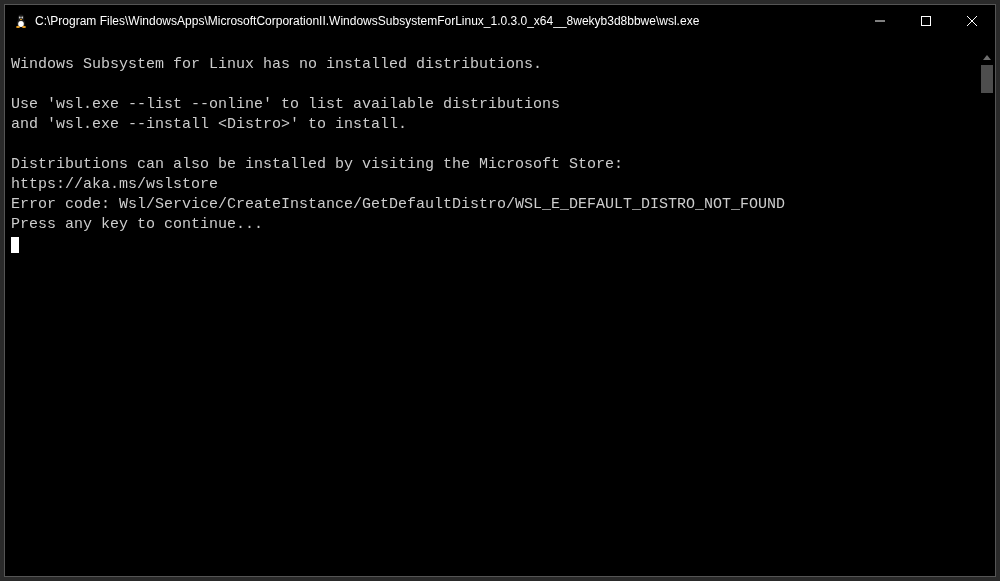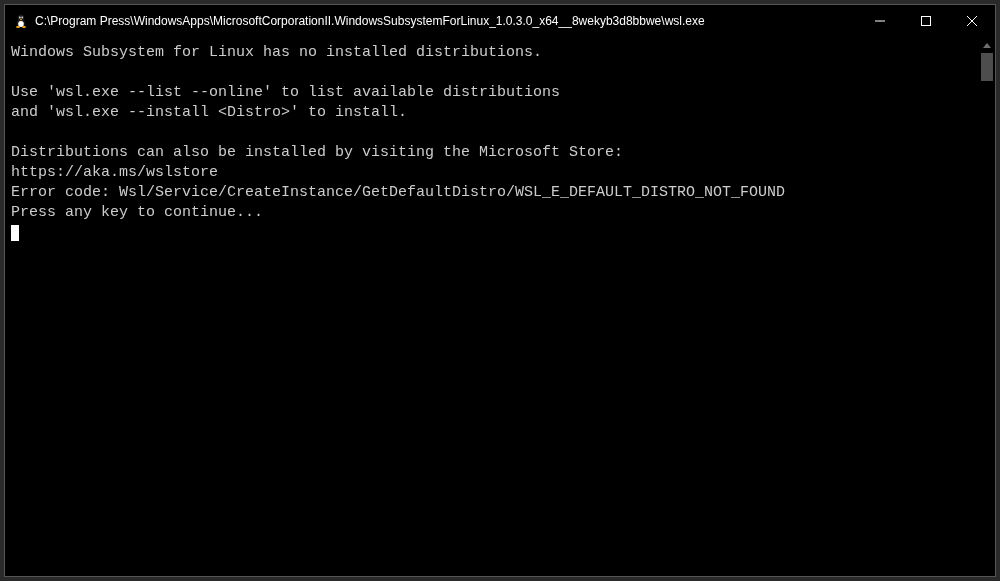--- a/index.html
+++ b/index.html
@@ -57,20 +57,21 @@
       display: flex;
       align-items: center;
       justify-content: center;
       color: #ffffff;
       cursor: pointer;
     }
     .terminal-body {
       flex: 1;
       position: relative;
       display: flex;
+      margin-top: 12px;
     }
     .terminal-content {
       flex: 1;
       padding: 6px 6px;
       font-family: Consolas, 'Courier New', monospace;
       font-size: 15px;
       line-height: 20px;
       color: #cccccc;
       white-space: pre;
       overflow: hidden;
@@ -119,21 +120,21 @@
         <ellipse cx="7" cy="10" rx="2.8" ry="3" fill="#ffffff"></ellipse>
         <ellipse cx="5.8" cy="3.5" rx="0.9" ry="1.1" fill="#ffffff"></ellipse>
         <ellipse cx="8.2" cy="3.5" rx="0.9" ry="1.1" fill="#ffffff"></ellipse>
         <circle cx="6" cy="3.6" r="0.4" fill="#000"></circle>
         <circle cx="8" cy="3.6" r="0.4" fill="#000"></circle>
         <path d="M5.8 5 L8.2 5 L7 6.5 Z" fill="#f5a623"></path>
         <ellipse cx="4" cy="13" rx="2" ry="0.9" fill="#f5a623"></ellipse>
         <ellipse cx="10" cy="13" rx="2" ry="0.9" fill="#f5a623"></ellipse>
       </svg>
     </div>
-    <div class="titlebar-title">C:\Program Press\WindowsApps\MicrosoftCorporationII.WindowsSubsystemForLinux_1.0.3.0_x64__8wekyb3d8bbwe\wsl.exe</div>
+    <div class="titlebar-title">C:\Program Files\WindowsApps\MicrosoftCorporationII.WindowsSubsystemForLinux_1.0.3.0_x64__8wekyb3d8bbwe\wsl.exe</div>
     <div class="window-controls">
       <div class="window-control">
         <svg width="10" height="10" viewBox="0 0 10 10">
             <path d="M0 5 H10" stroke="#ffffff" stroke-width="1"></path>
           </svg>
       </div>
       <div class="window-control">
         <svg width="10" height="10" viewBox="0 0 10 10">
             <rect x="0.5" y="0.5" width="9" height="9" fill="none" stroke="#ffffff" stroke-width="1"></rect>
           </svg>

